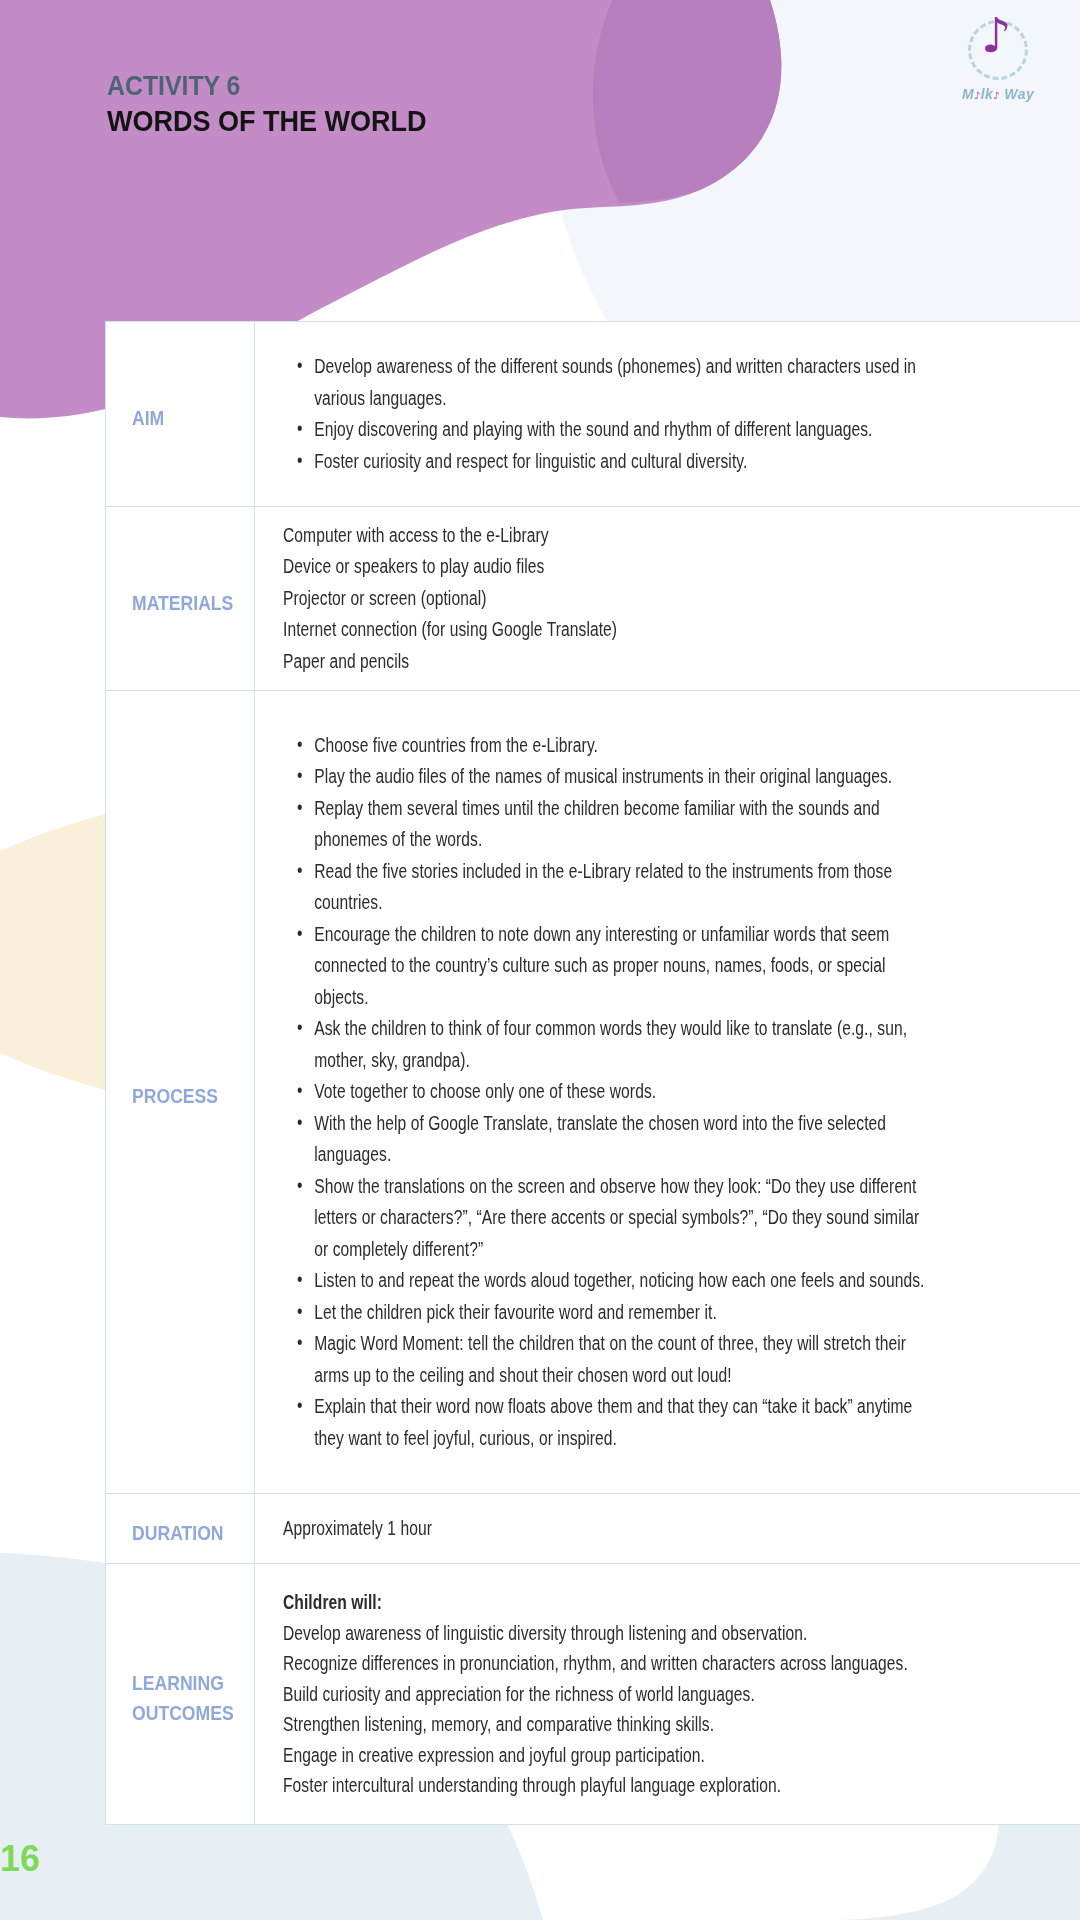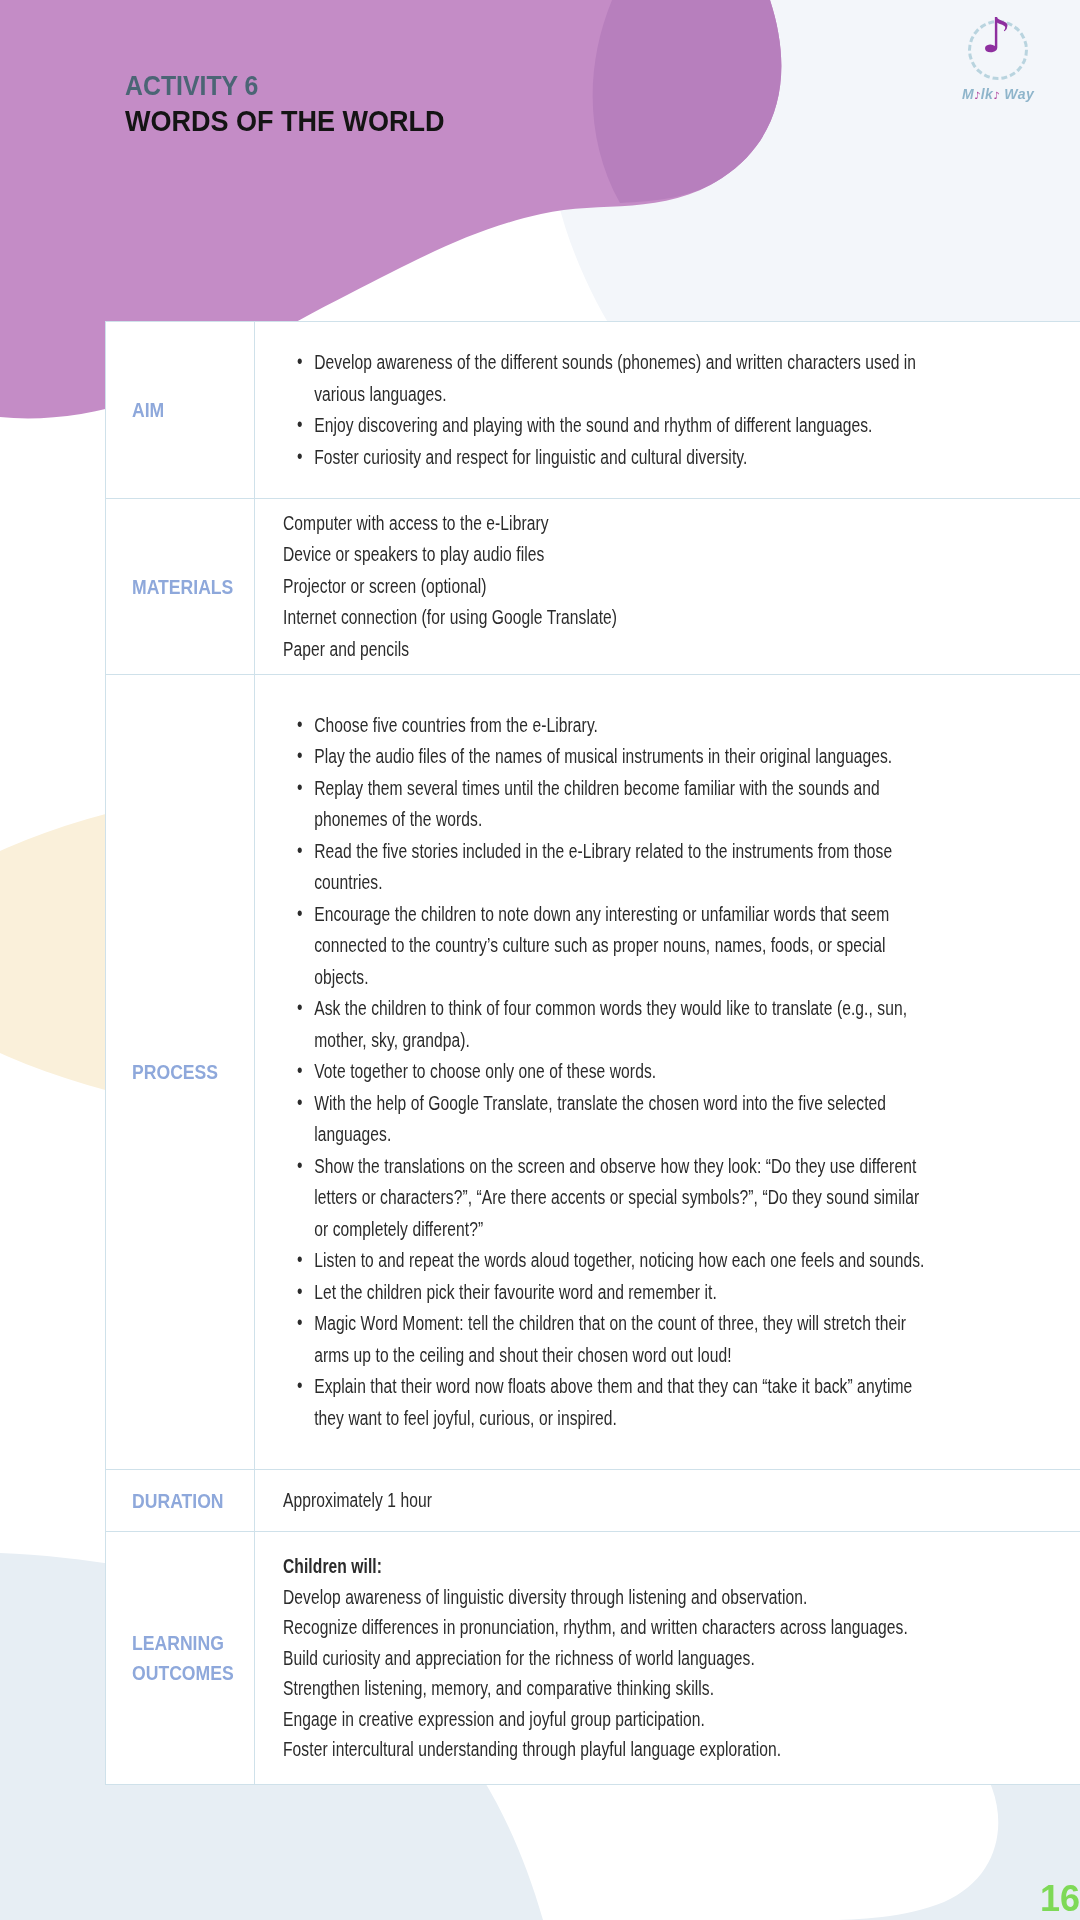--- a/index.html
+++ b/index.html
@@ -4,21 +4,21 @@
 <style>
   html,body { margin:0; padding:0; background:#e9e9e9; }
   .page {
     position:relative; width:1080px; height:1920px; margin:0 auto;
     background:#ffffff; overflow:hidden;
     font-family:"Liberation Sans", sans-serif;
   }
   .bg-svg { position:absolute; left:0; top:0; z-index:0; }
 
   
-  .header-block { position:absolute; left:125px; top:70px; z-index:3; }
+  .header-block { position:absolute; left:107px; top:70px; z-index:3; }
   .activity-label {
     font-size:27px; font-weight:bold; color:#4b6575; line-height:33px;
     transform:scaleX(.92); transform-origin:0 0; white-space:nowrap;
   }
   .page-title {
     font-size:30px; font-weight:bold; color:#141414; line-height:36px;
     transform:scaleX(.90); transform-origin:0 0; white-space:nowrap;
   }
 
   
@@ -39,41 +39,41 @@
   }
   .logo-text .mini-note { color:#ad3a9a; font-size:10px; font-family:"DejaVu Sans", sans-serif; }
 
   
   .activity-table {
     position:absolute; left:105px; top:321px; width:867px; z-index:2;
     border-collapse:collapse; background:#ffffff;
   }
   .activity-table td { border:1px solid #cfe1ea; background:#ffffff; }
   .label-cell {
-    width:177px; vertical-align:middle; padding:0 6px 0 26px;
+    width:177px; vertical-align:middle; padding:8px 6px 0 26px;
     font-size:20px; font-weight:bold; color:#8ea8db; line-height:30px;
   }
   .label-inner { transform:scaleX(.88); transform-origin:0 center; width:114%; }
   .content-cell {
     vertical-align:middle; padding:8px 16px 8px 28px;
     font-size:20px; color:#2b2b2b; line-height:31.5px;
   }
   .cell-inner { width:825px; transform:scaleX(.78); transform-origin:0 center; letter-spacing:.1px; }
   ul.bullets { margin:0; padding:0 0 0 40px; list-style:none; }
   ul.bullets li { position:relative; }
   ul.bullets li::before { content:"\2022"; position:absolute; left:-22px; top:-1px; }
   .plain-lines div { }
   .content-heading { font-weight:bold; }
   .duration-cell { padding-top:0; padding-bottom:0; }
   .learning-cell { line-height:30.5px; padding-top:4px; padding-bottom:4px; }
 
   
   .page-number {
-    position:absolute; left:0; right:0; top:1838px; z-index:3; text-align:right;
-    font-size:36px; font-weight:bold; color:#7ed957;margin-top:40px;
+    position:absolute; left:0; right:0; top:1838px; z-index:3; text-align:left;
+    font-size:36px; font-weight:bold; color:#7ed957;
   }
 </style>
 </head>
 <body>
 
 <div class="page">
 
   <svg class="bg-svg" width="1080" height="1920" viewBox="0 0 1080 1920">
     <path d="M520 0 H1080 V560 C930 560 795 520 697 432 C608 352 558 242 547 142 C542 88 532 36 520 0 Z" fill="#f3f6fa"></path>
     <ellipse cx="540" cy="952" rx="640" ry="188" fill="#faf0da"></ellipse>

